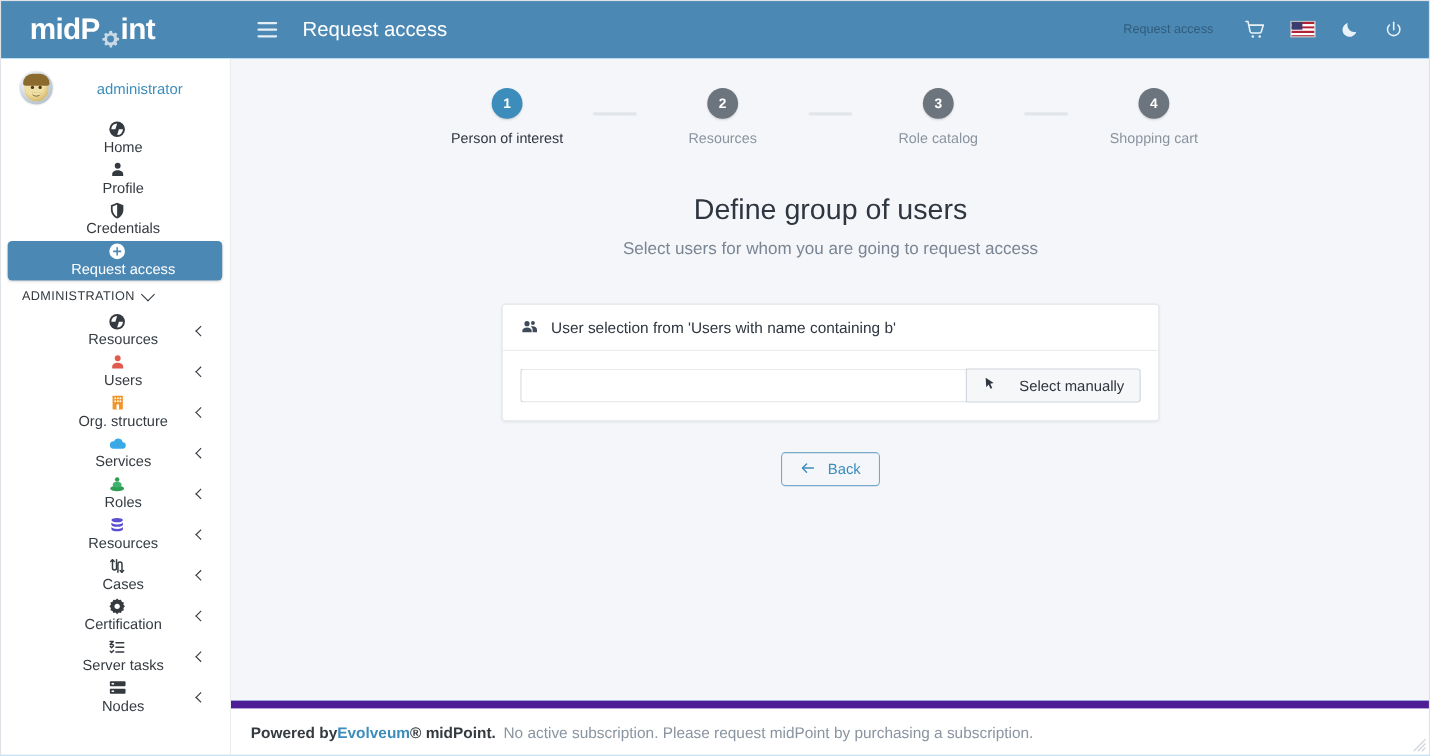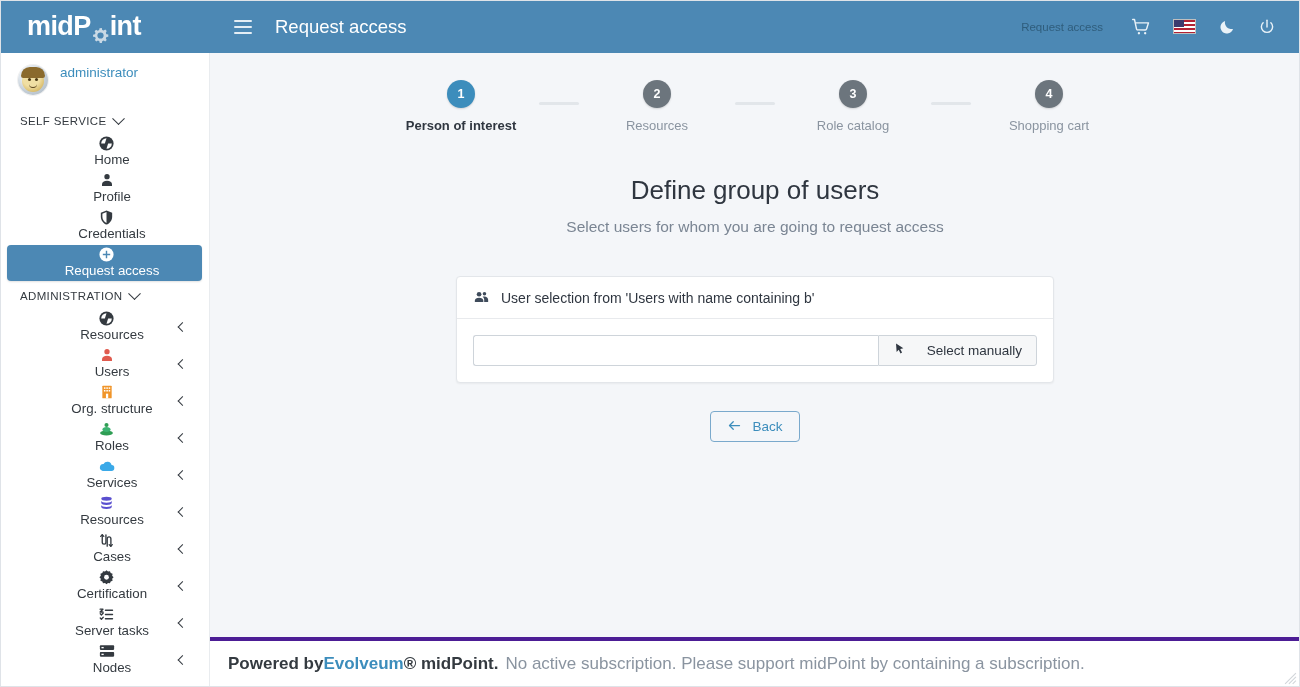--- a/index.html
+++ b/index.html
@@ -91,22 +91,23 @@
 
   
   .sidebar {
     position: absolute; left: 0; top: 53px;
     width: 210px; height: 634px;
     background: #ffffff;
     border-right: 1px solid #e9ecef;
     overflow: hidden;
   }
   .user-panel {
-    display: flex; align-items: flex-start;
+    display: flex; align-items: center;
     padding: 12px 0 12px 18px;
+    gap: 28px;
   }
   .avatar {
     width: 30px; height: 30px;
     border-radius: 50%;
     overflow: hidden;
     background: radial-gradient(circle at 38% 34%, #e3e9ef 0 34%, #c3cdd6 60%, #a9b5c0 100%);
     position: relative;
     flex: none;
     box-shadow: 0 0 0 1px rgba(0,0,0,0.06);
   }
@@ -210,21 +211,21 @@
     font-size: 12.5px; font-weight: 700;
     box-shadow: 0 1px 2px rgba(0,0,0,0.15);
   }
   .step.active .circle { background: #3c8dbc; }
   .step .slabel {
     margin-top: 10px;
     font-size: 13px;
     color: #8a94a0;
     white-space: nowrap;
   }
-  .step.active .slabel { color: #2f3640; font-weight: 700; }
+  .step.active .slabel { color: #2f3640; font-weight: 400; }
   .step-line {
     width: 40px; height: 3px;
     background: #e2e6ea;
     border-radius: 2px;
     margin-top: 22px;
   }
 
   .page-title {
     margin-top: 42px;
     text-align: center;
@@ -296,24 +297,24 @@
     font-size: 13.5px;
     cursor: pointer;
     font-family: "Liberation Sans", sans-serif;
   }
 
   
   .footer {
     position: absolute; left: 210px; top: 637px;
     width: 1090px; height: 50px;
     background: #ffffff;
-    border-top: 4px solid #4c1d95;
+    border-top: 7px solid #4c1d95;
     display: flex; align-items: center;
     padding-left: 18px;
-    font-size: 17px;
+    font-size: 14px;
   }
   .footer .f-strong { color: #343a40; font-weight: 700; }
   .footer .f-link { color: #3c8dbc; font-weight: 700; text-decoration: none; cursor: pointer; }
   .footer .f-note { color: #8a94a0; margin-left: 7px; }
 
   .resize-grip {
     position: absolute; right: 3px; bottom: 3px;
     width: 13px; height: 13px;
     opacity: 0.45;
   }
@@ -392,24 +393,20 @@
       <div class="avatar">
         <div class="face"></div>
         <div class="hair"></div>
         <div class="eye l"></div>
         <div class="eye r"></div>
         <div class="mouth"></div>
       </div>
       <div class="user-name">administrator</div>
     </div>
 
-    <div class="nav-header">
-      <span>SELF SERVICE</span>
-      <span class="chev-d"></span>
-    </div>
 
     <div class="nav-item">
       <span class="ico">
         <svg viewBox="0 0 24 24" width="17" height="17">
           <circle cx="12" cy="12" r="10" fill="#343a40"></circle>
           <path fill="#ffffff" d="M12 4.5a7.5 7.5 0 0 0-7.5 7.5h5.2zM12 19.5a7.5 7.5 0 0 0 7.5-7.5h-5.2z"></path>
         </svg>
       </span>
       <span>Home</span>
     </div>
@@ -486,37 +483,37 @@
             <rect x="10.4" y="14.5" width="3.4" height="7"></rect>
           </g>
         </svg>
       </span>
       <span>Org. structure</span>
       <span class="chev-r"></span>
     </div>
 
     <div class="nav-item">
       <span class="ico">
+        <svg viewBox="0 0 24 24" width="18" height="18">
+          <path fill="#3aa9e8" d="M6.2 18.5h11.4a3.9 3.9 0 0 0 .5-7.8A5.7 5.7 0 0 0 7.4 9.4a4.6 4.6 0 0 0-1.2 9.1z"></path>
+        </svg>
+      </span>
+      <span>Services</span>
+      <span class="chev-r"></span>
+    </div>
+
+    <div class="nav-item">
+      <span class="ico">
         <svg viewBox="0 0 24 24" width="17" height="17">
           <ellipse cx="12" cy="17" rx="9" ry="3.6" fill="#2f9e54"></ellipse>
           <path d="M12 8.5c-3.2 0-5.8 1.6-5.8 3.6s2.6 3.6 5.8 3.6 5.8-1.6 5.8-3.6S15.2 8.5 12 8.5z" fill="#3cb371"></path>
           <circle cx="12" cy="5.6" r="2.9" fill="#2f9e54"></circle>
         </svg>
       </span>
       <span>Roles</span>
-      <span class="chev-r"></span>
-    </div>
-
-    <div class="nav-item">
-      <span class="ico">
-        <svg viewBox="0 0 24 24" width="18" height="18">
-          <path fill="#3aa9e8" d="M6.2 18.5h11.4a3.9 3.9 0 0 0 .5-7.8A5.7 5.7 0 0 0 7.4 9.4a4.6 4.6 0 0 0-1.2 9.1z"></path>
-        </svg>
-      </span>
-      <span>Services</span>
       <span class="chev-r"></span>
     </div>
 
     <div class="nav-item">
       <span class="ico">
         <svg viewBox="0 0 24 24" width="17" height="17" fill="#5a4fcf">
           <ellipse cx="12" cy="5.4" rx="7.4" ry="2.8"></ellipse>
           <path d="M4.6 8.2v3c0 1.5 3.3 2.8 7.4 2.8s7.4-1.3 7.4-2.8v-3c0 1.6-3.3 2.8-7.4 2.8S4.6 9.8 4.6 8.2z"></path>
           <path d="M4.6 14v3c0 1.5 3.3 2.8 7.4 2.8s7.4-1.3 7.4-2.8v-3c0 1.6-3.3 2.8-7.4 2.8S4.6 15.6 4.6 14z"></path>
         </svg>
@@ -638,21 +635,21 @@
         </span>
         <span>Back</span>
       </button>
     </div>
   </div>
 
   <div class="footer">
     <span class="f-strong">Powered by </span>
     <span class="f-link">Evolveum</span>
     <span class="f-strong">® midPoint.</span>
-    <span class="f-note">No active subscription. Please support midPoint by containing a subscription.</span>
+    <span class="f-note">No active subscription. Please request midPoint by purchasing a subscription.</span>
   </div>
 
   <div class="resize-grip">
     <svg viewBox="0 0 12 12" width="13" height="13" stroke="#9aa3ad" stroke-width="1">
       <path d="M11 1L1 11M11 4.5L4.5 11M11 8L8 11"></path>
     </svg>
   </div>
 
   <div class="outer-border"></div>
 </div>

